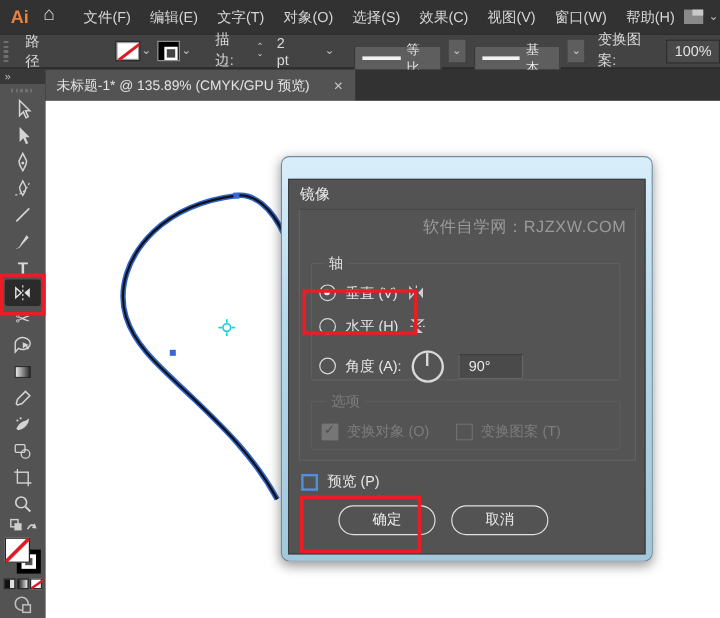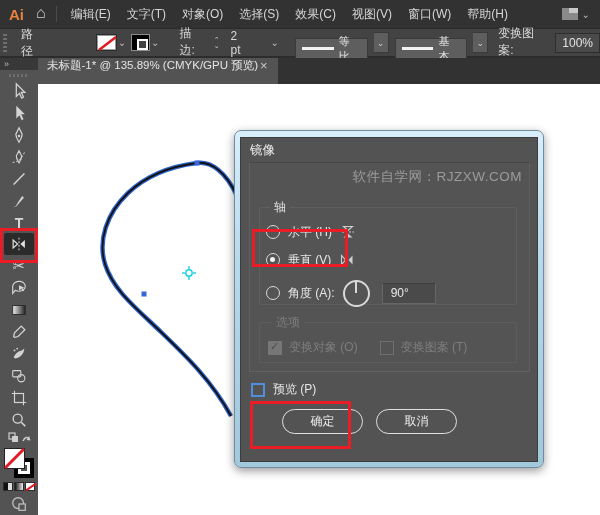--- a/index.html
+++ b/index.html
@@ -52,32 +52,32 @@
   .bs-stroke::after { content:""; position:absolute; left:4px; top:4px; width:6px; height:6px; background:#535353; border:3px solid #fff; }
   .colorrow { display:flex; gap:1px; margin-top:4px; }
   .cr-sq { width:10px; height:9px; border:1px solid #2c2c2c; position:relative; }
   .cr-color { background:linear-gradient(90deg,#111 50%,#ddd 50%); }
   .cr-grad { background:linear-gradient(90deg,#111,#eee); }
   .cr-none { background:#fff; }
   .cr-none::after { content:""; position:absolute; left:-1px; top:3px; width:12px; height:2px; background:#e01b24; transform:rotate(-35deg); }
 
   .docarea { flex:1; display:flex; flex-direction:column; }
   .tabbar { height:26px; background:#323232; display:flex; align-items:flex-end; }
-  .doctab { height:26px; background:#535353; display:flex; gap:2px; padding:0 10px 0 9px;
+  .doctab { height:26px; background:#535353; display:flex; align-items:center; gap:20px; padding:0 10px 0 9px;
     color:#e3e3e3; font-size:11.5px; white-space:nowrap; }
   .tab-close { color:#c9c9c9; font-size:13px; }
   .canvas { flex:1; background:#ffffff; }
 
   
   .art-svg { position:absolute; left:0; top:0; width:600px; height:515px; z-index:1; pointer-events:none; }
 
   
   .dialog { position:absolute; left:234px; top:130px; width:310px; height:338px; z-index:3;
     background:linear-gradient(180deg,#d9eefb 0%,#b6d9eb 40%,#a2c8dc 100%);
-    border:1px solid #6f8b9d; border-radius:7px; padding:6px 5px 5px; box-shadow:0 3px 10px rgba(0,0,0,.4); }
+    border:1px solid #6f8b9d; border-radius:7px; padding:18px 5px 5px; box-shadow:0 3px 10px rgba(0,0,0,.4); }
   .dlg-inner { position:relative; width:100%; height:100%; background:#535353; border:1px solid #3d3d3d; }
   .dlg-title { position:absolute; left:9px; top:4px; color:#f0f0f0; font-size:12.5px; }
   .dlg-panel { position:absolute; left:8px; top:24px; width:281px; height:210px; background:#545454;
     border:1px solid #616161; border-top-color:#474747; }
   .watermark { position:absolute; top:5px; right:7px; color:#9b9b9b; font-size:13.5px; letter-spacing:.5px; }
   fieldset { border:1px solid #5f5f5f; border-radius:2px; position:absolute; }
   legend { padding:0 4px; margin-left:4px; color:#dedede; font-size:12px; }
   .fs-axis { left:9px; top:36px; width:258px; height:106px; padding:2px 6px 0; }
   .row { display:flex; align-items:center; gap:8px; color:#e6e6e6; }
   .row-h,.row-v { height:28px; }
@@ -112,20 +112,21 @@
 </style>
 </head>
 <body>
 
 <div class="app">
 
   <div class="menubar">
     <span class="ai-logo">Ai</span>
     <span class="home-ic">⌂</span>
     <span class="mb-sep"></span>
+    <span class="menu-item">文件(F)</span>
     <span class="menu-item">编辑(E)</span>
     <span class="menu-item">文字(T)</span>
     <span class="menu-item">对象(O)</span>
     <span class="menu-item">选择(S)</span>
     <span class="menu-item">效果(C)</span>
     <span class="menu-item">视图(V)</span>
     <span class="menu-item">窗口(W)</span>
     <span class="menu-item">帮助(H)</span>
     <span class="mb-right">
       <span class="ws-icon"></span>
@@ -331,36 +332,36 @@
 
   <div class="dialog">
     <div class="dlg-inner">
       <div class="dlg-title">镜像</div>
 
       <div class="dlg-panel">
         <div class="watermark">软件自学网：RJZXW.COM</div>
 
         <fieldset class="fs-axis">
           <legend>轴</legend>
+          <div class="row row-v">
+            <span class="radio sel"></span>
+            <span>垂直 (V)</span>
+            <svg class="flipicon" width="16" height="16" viewBox="0 0 16 16">
+              <polygon points="2.5,3.5 2.5,12.5 6.5,8" fill="none" stroke="#cfcfcf" stroke-width="1.1"></polygon>
+              <line x1="8" y1="2" x2="8" y2="14" stroke="#cfcfcf" stroke-width="1" stroke-dasharray="2 1.5"></line>
+              <polygon points="13.5,3.5 13.5,12.5 9.5,8" fill="#cfcfcf"></polygon>
+            </svg>
+          </div>
           <div class="row row-h">
             <span class="radio"></span>
             <span>水平 (H)</span>
             <svg class="flipicon" width="16" height="16" viewBox="0 0 16 16">
               <polygon points="3.5,2.5 12.5,2.5 8,6.5" fill="none" stroke="#cfcfcf" stroke-width="1.1"></polygon>
               <line x1="2" y1="8" x2="14" y2="8" stroke="#cfcfcf" stroke-width="1" stroke-dasharray="2 1.5"></line>
               <polygon points="3.5,13.5 12.5,13.5 8,9.5" fill="#cfcfcf"></polygon>
-            </svg>
-          </div>
-          <div class="row row-v">
-            <span class="radio sel"></span>
-            <span>垂直 (V)</span>
-            <svg class="flipicon" width="16" height="16" viewBox="0 0 16 16">
-              <polygon points="2.5,3.5 2.5,12.5 6.5,8" fill="none" stroke="#cfcfcf" stroke-width="1.1"></polygon>
-              <line x1="8" y1="2" x2="8" y2="14" stroke="#cfcfcf" stroke-width="1" stroke-dasharray="2 1.5"></line>
-              <polygon points="13.5,3.5 13.5,12.5 9.5,8" fill="#cfcfcf"></polygon>
             </svg>
           </div>
           <div class="row row-a">
             <span class="radio"></span>
             <span>角度 (A):</span>
             <span class="dial"></span>
             <span class="angle-field">
               <span>90°</span>
             </span>
           </div>

